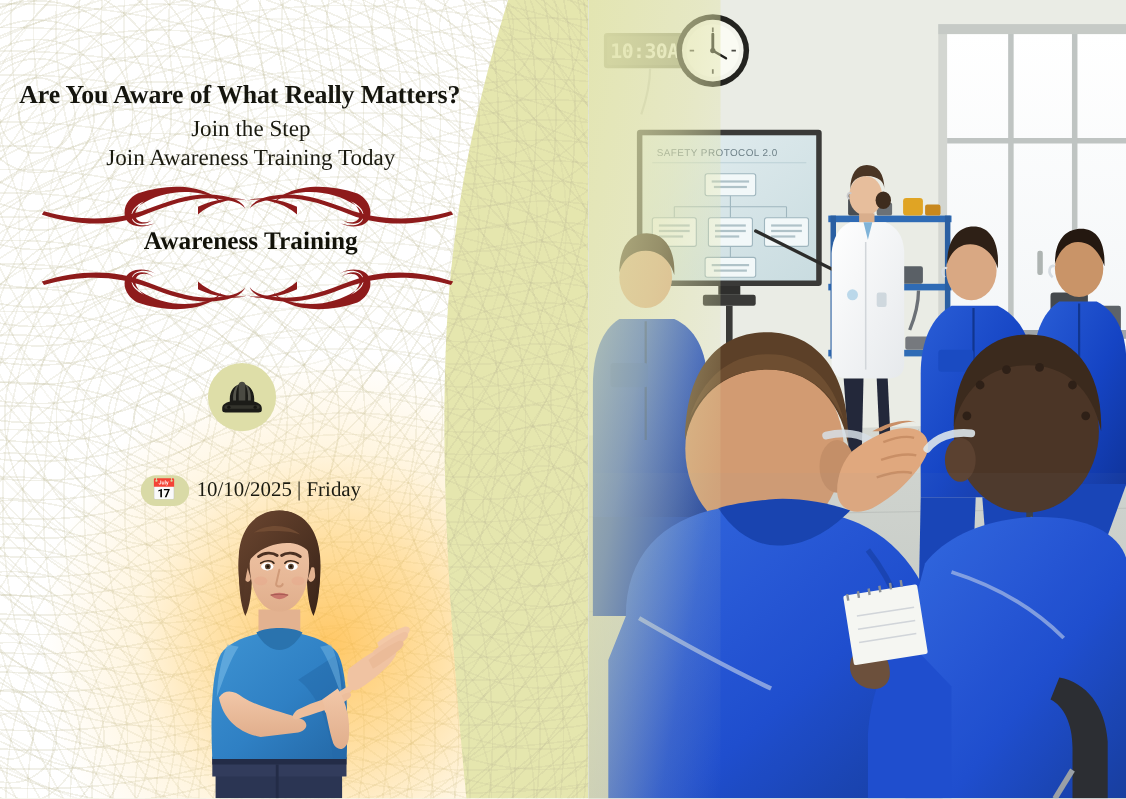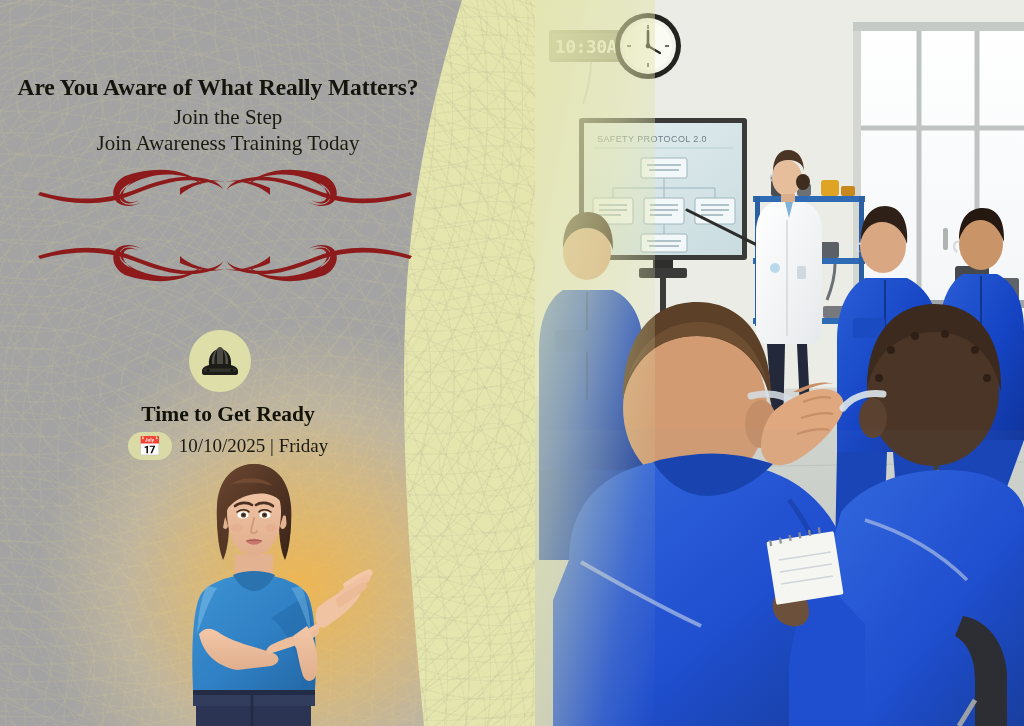--- a/index.html
+++ b/index.html
@@ -4,21 +4,21 @@
 <style>
   * { margin:0; padding:0; box-sizing:border-box; }
   html,body { width:1024px; height:726px; overflow:hidden; }
   body { font-family:"Liberation Serif", serif; background:#EFEFDC; }
 
   .poster { position:relative; width:1024px; height:726px; overflow:hidden; }
 
   
   .left-panel {
     position:absolute; left:0; top:0; width:535px; height:726px;
-    background:#a3a3a3;
+    background:#ffffff;
     overflow:hidden;
   }
   
   .ring-texture {
     position:absolute; inset:-40px;
     background-image:
       repeating-radial-gradient(circle at 12% 18%, transparent 0 16px, rgba(190,186,150,.22) 16px 17.5px),
       repeating-radial-gradient(circle at 78% 8%,  transparent 0 19px, rgba(190,186,150,.18) 19px 20.5px),
       repeating-radial-gradient(circle at 30% 52%, transparent 0 22px, rgba(190,186,150,.20) 22px 23.5px),
       repeating-radial-gradient(circle at 88% 62%, transparent 0 17px, rgba(190,186,150,.18) 17px 18.5px),
@@ -140,20 +140,21 @@
             <path d="M95 10 C118 2, 142 2, 158 9 C166 12, 170 16, 171 19 C167 14, 158 10, 146 9 C128 7, 110 12, 98 20 C90 25, 88 31, 92 35 C96 39, 104 38, 110 33 C105 37, 98 37, 95 34 C91 30, 93 23, 101 17 C92 21, 88 27, 90 33 C92 39, 102 41, 112 36 C100 43, 87 40, 84 32 C81 23, 87 14, 95 10 Z"></path>
             <path d="M150 22 C168 14, 186 12, 196 17 C190 14, 176 15, 162 21 C156 24, 152 27, 150 29 Z"></path>
 
             <path d="M380 26 C345 36, 312 34, 286 24 C260 14, 240 8, 218 12 C204 14, 198 20, 197 24 C199 20, 208 16, 220 15 C242 12, 262 19, 288 29 C316 40, 348 40, 382 29 Z"></path>
             <path d="M295 10 C272 2, 248 2, 232 9 C224 12, 220 16, 219 19 C223 14, 232 10, 244 9 C262 7, 280 12, 292 20 C300 25, 302 31, 298 35 C294 39, 286 38, 280 33 C285 37, 292 37, 295 34 C299 30, 297 23, 289 17 C298 21, 302 27, 300 33 C298 39, 288 41, 278 36 C290 43, 303 40, 306 32 C309 23, 303 14, 295 10 Z"></path>
             <path d="M240 22 C222 14, 204 12, 194 17 C200 14, 214 15, 228 21 C234 24, 238 27, 240 29 Z"></path>
           </g>
         </svg>
       </div>
 
+      <div class="section-title">Awareness Training</div>
 
       <div class="flourish bottom">
         <svg viewBox="0 0 390 42" xmlns="http://www.w3.org/2000/svg">
           <g fill="#8E1B1B" transform="translate(0,42) scale(1,-1)">
             <path d="M10 26 C45 36, 78 34, 104 24 C130 14, 150 8, 172 12 C186 14, 192 20, 193 24 C191 20, 182 16, 170 15 C148 12, 128 19, 102 29 C74 40, 42 40, 8 29 Z"></path>
             <path d="M95 10 C118 2, 142 2, 158 9 C166 12, 170 16, 171 19 C167 14, 158 10, 146 9 C128 7, 110 12, 98 20 C90 25, 88 31, 92 35 C96 39, 104 38, 110 33 C105 37, 98 37, 95 34 C91 30, 93 23, 101 17 C92 21, 88 27, 90 33 C92 39, 102 41, 112 36 C100 43, 87 40, 84 32 C81 23, 87 14, 95 10 Z"></path>
             <path d="M150 22 C168 14, 186 12, 196 17 C190 14, 176 15, 162 21 C156 24, 152 27, 150 29 Z"></path>
             <path d="M380 26 C345 36, 312 34, 286 24 C260 14, 240 8, 218 12 C204 14, 198 20, 197 24 C199 20, 208 16, 220 15 C242 12, 262 19, 288 29 C316 40, 348 40, 382 29 Z"></path>
             <path d="M295 10 C272 2, 248 2, 232 9 C224 12, 220 16, 219 19 C223 14, 232 10, 244 9 C262 7, 280 12, 292 20 C300 25, 302 31, 298 35 C294 39, 286 38, 280 33 C285 37, 292 37, 295 34 C299 30, 297 23, 289 17 C298 21, 302 27, 300 33 C298 39, 288 41, 278 36 C290 43, 303 40, 306 32 C309 23, 303 14, 295 10 Z"></path>
             <path d="M240 22 C222 14, 204 12, 194 17 C200 14, 214 15, 228 21 C234 24, 238 27, 240 29 Z"></path>
@@ -167,21 +168,20 @@
           <path d="M3 27 C3 24 6 22 10 21 C9 12 14 5 21 5 C28 5 33 12 32 21 C36 22 39 24 39 27 L39 29 C39 30.5 37.5 31 36 31 L6 31 C4.5 31 3 30.5 3 29 Z" fill="#1C1C18"></path>
           <path d="M18 6 C18 4 19.4 3 21 3 C22.6 3 24 4 24 6 L24 20 L18 20 Z" fill="#4A4A42"></path>
           <path d="M13 20 C12.4 13 14.6 7.5 18.2 5.2 C16 9 15.2 14 15.6 20 Z" fill="#55554C"></path>
           <path d="M29 20 C29.6 13 27.4 7.5 23.8 5.2 C26 9 26.8 14 26.4 20 Z" fill="#55554C"></path>
           <rect x="5" y="24.5" width="32" height="3.2" rx="1.4" fill="#33332C"></rect>
           <circle cx="9" cy="26.2" r="1.5" fill="#161612"></circle>
           <circle cx="33" cy="26.2" r="1.5" fill="#161612"></circle>
         </svg>
       </div>
 
-      <div class="ready-title">Time to Get Ready</div>
 
       <div class="date-row">
         <span class="cal-pill">📅</span>
         <span class="date-text">10/10/2025 | Friday</span>
       </div>
 
       <div class="presenter">
         <svg viewBox="0 0 270 268" xmlns="http://www.w3.org/2000/svg">
           <defs>
             <linearGradient id="skin" x1="0" y1="0" x2="0" y2="1">

